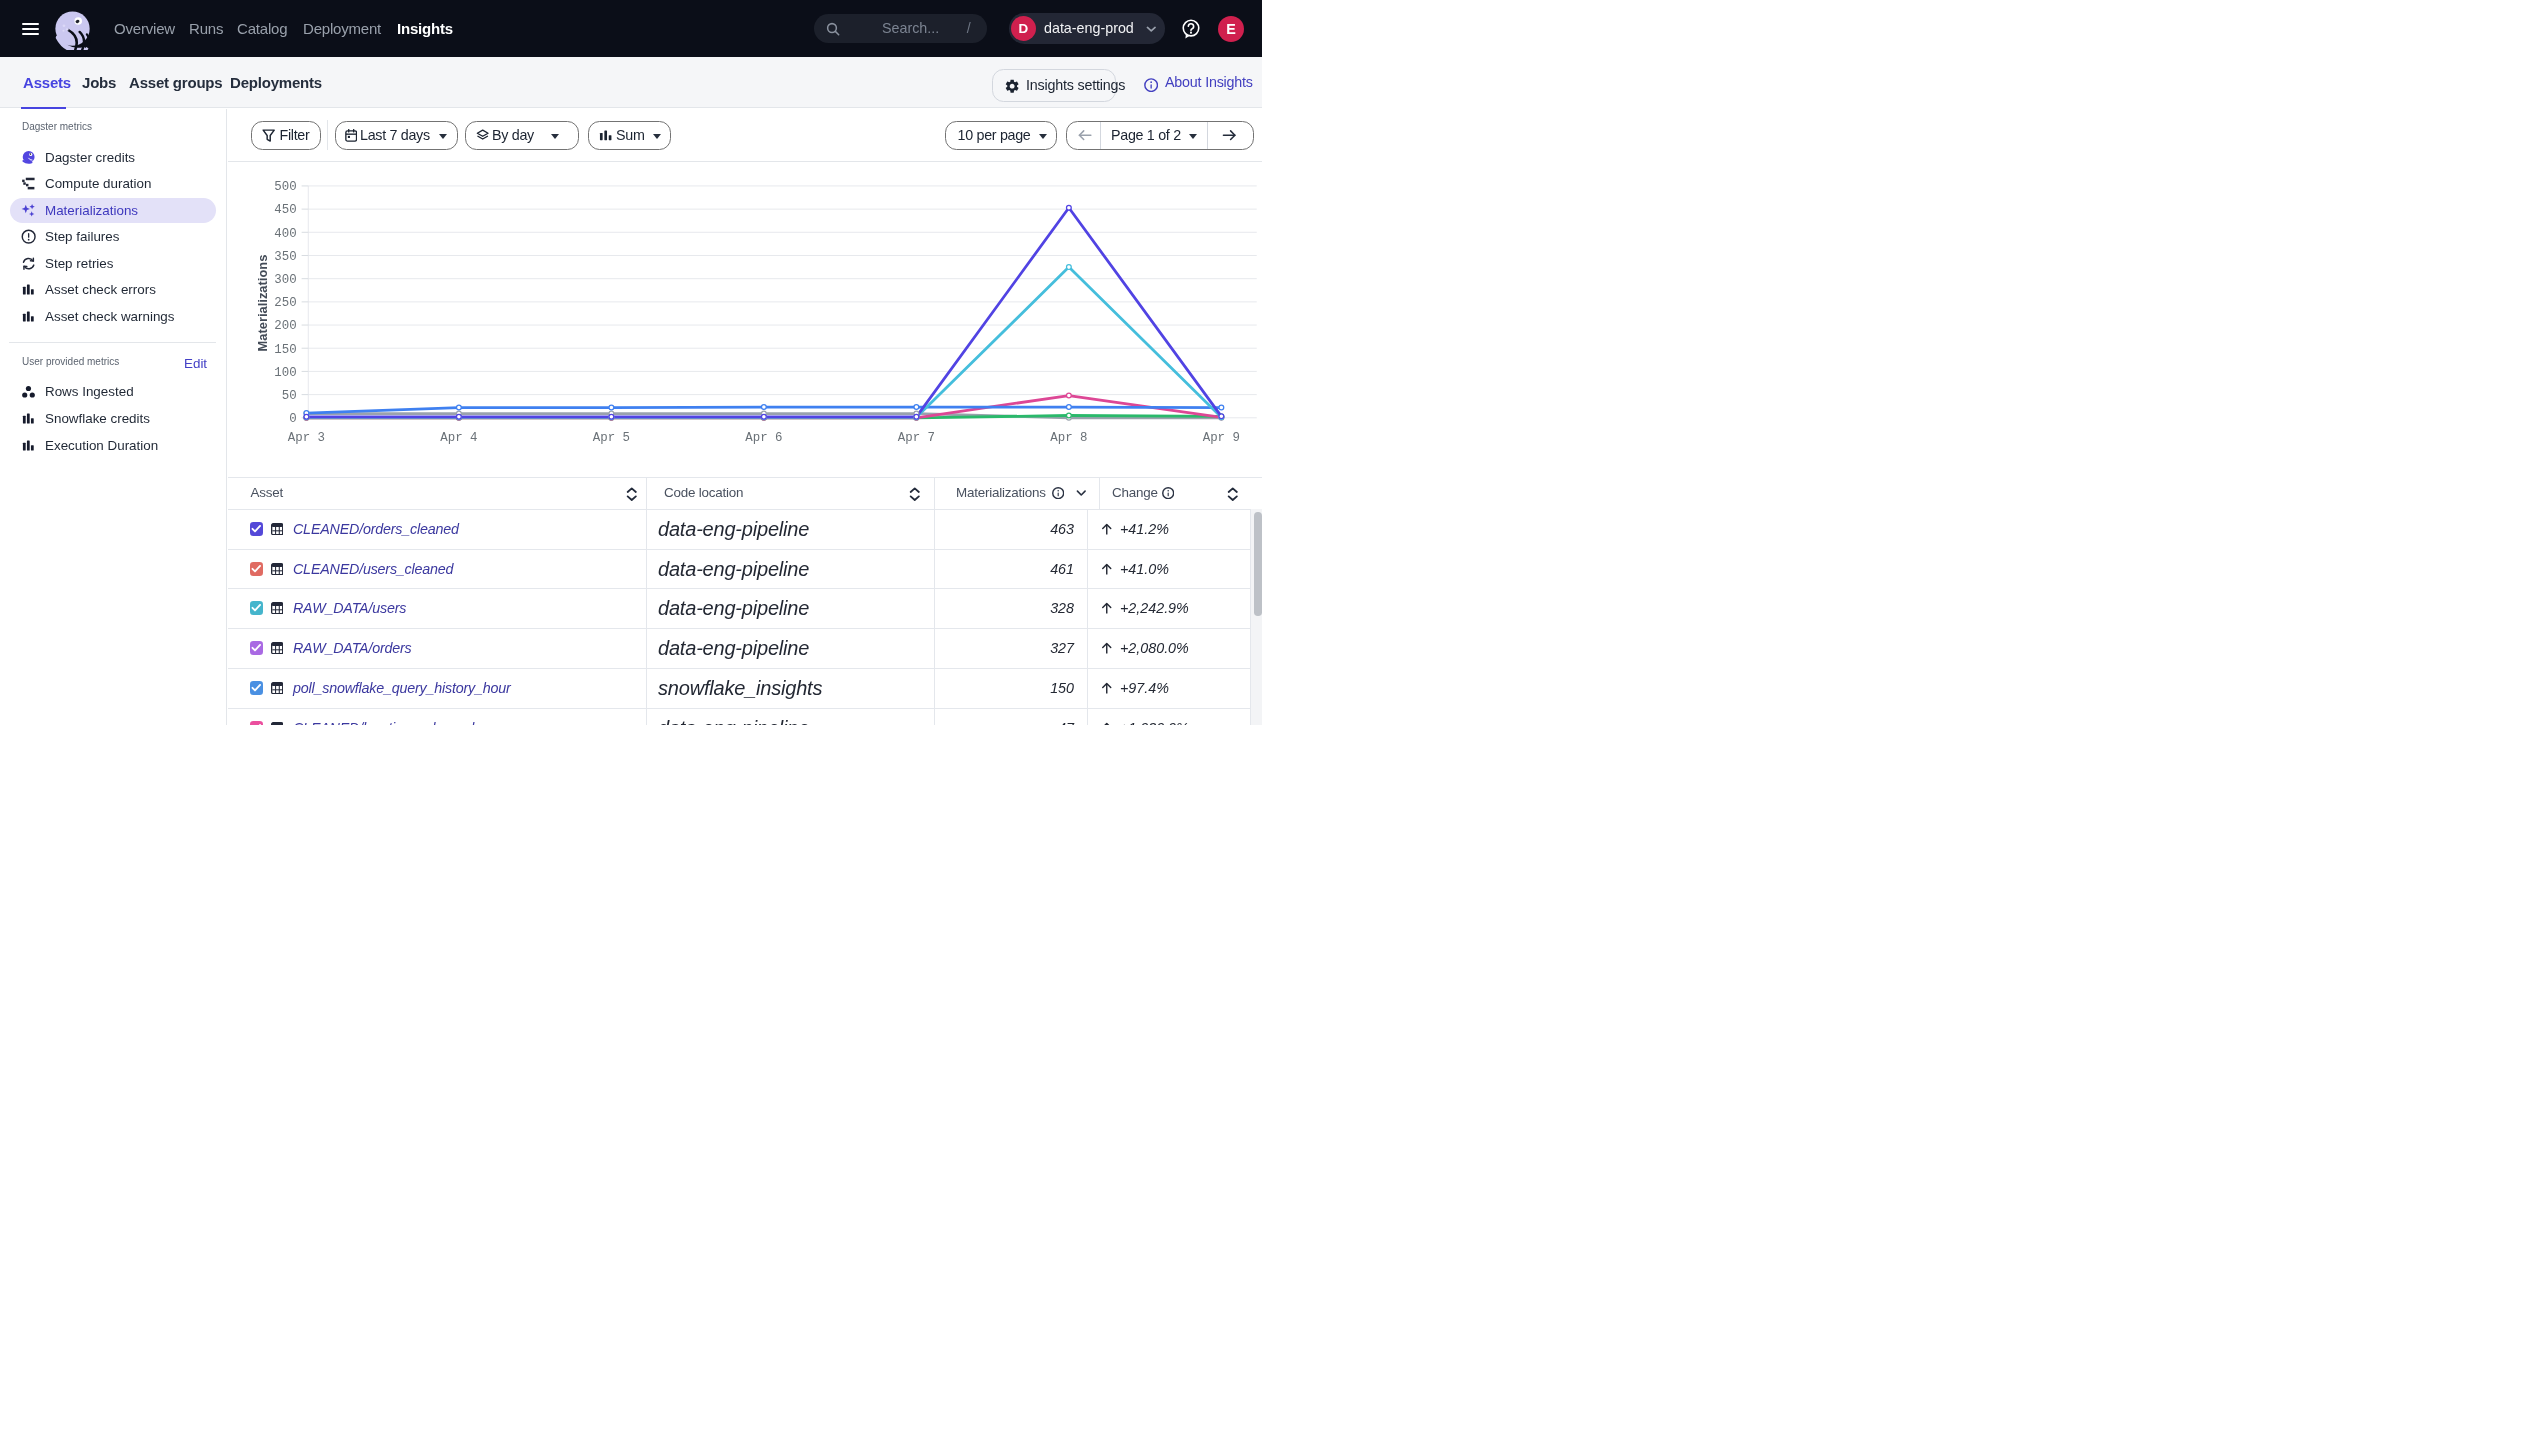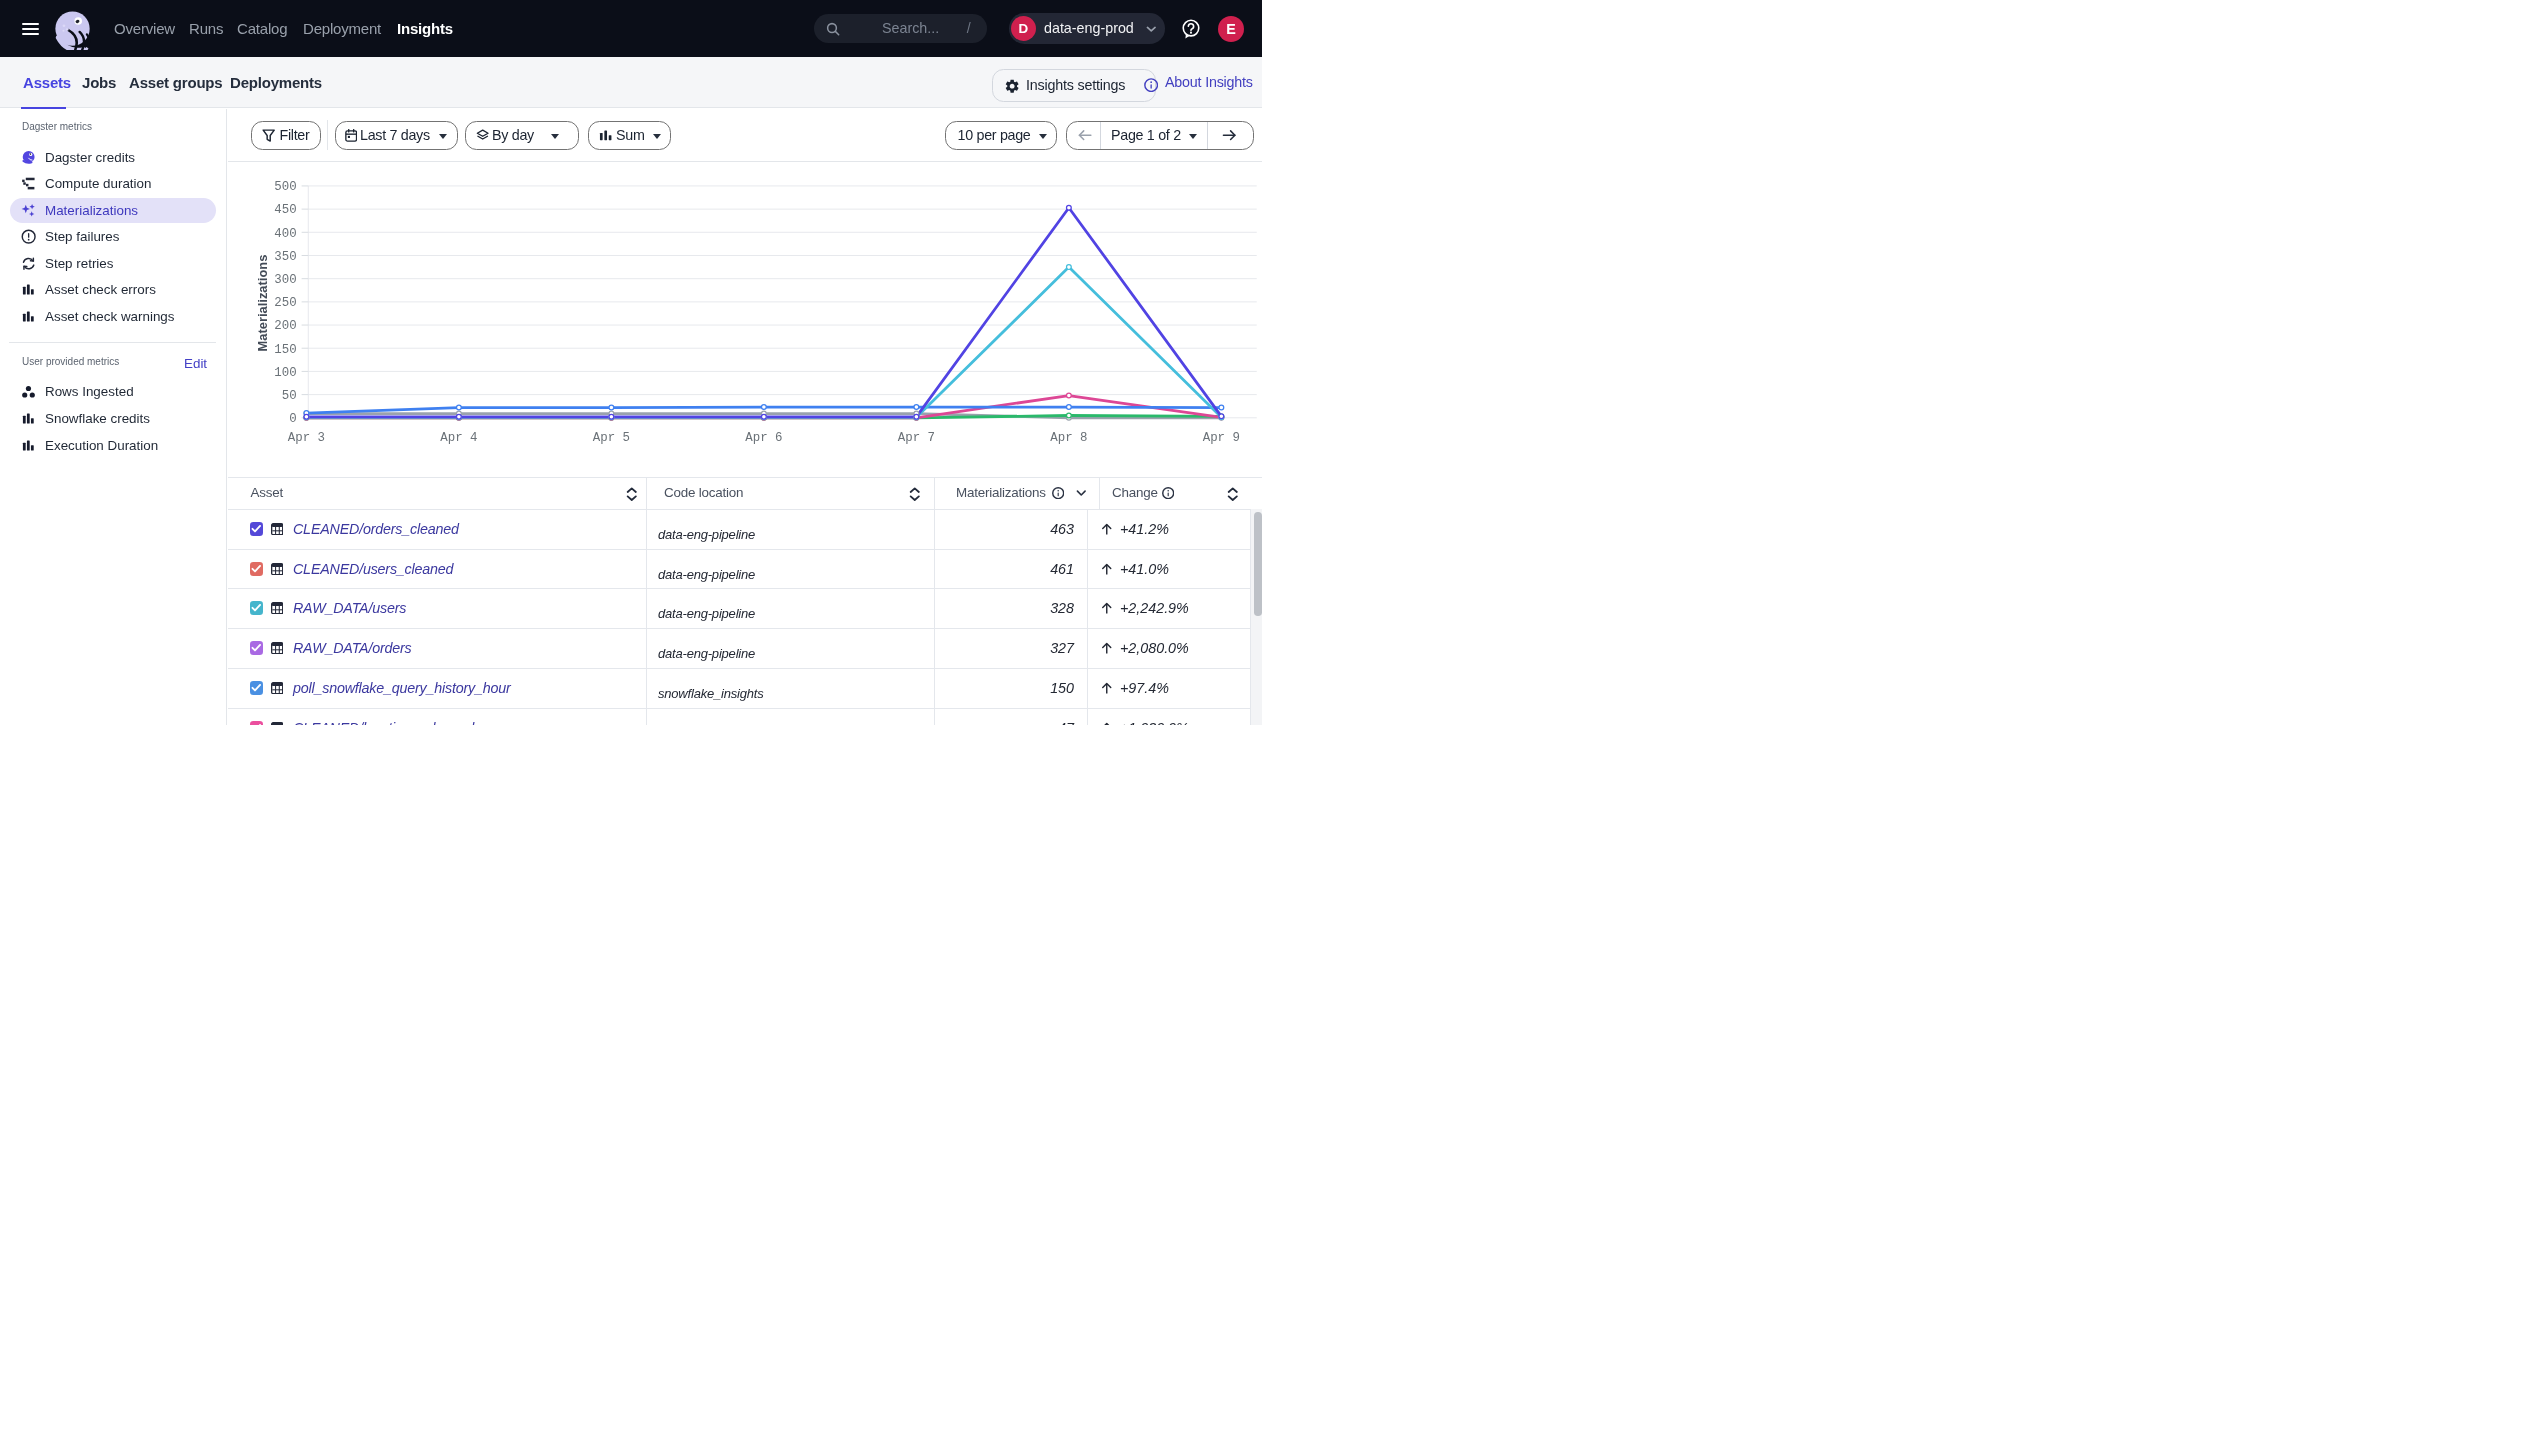--- a/index.html
+++ b/index.html
@@ -23,21 +23,21 @@
 #dpill .dt { position:absolute; left:35px; top:0; line-height:31px; font-size:14.3px; color:#f2f3f5; }
 #eavatar { position:absolute; left:1218px; top:16.3px; width:26px; height:26px; border-radius:50%; background:#d0204e;
   color:#fff; font-size:14.3px; font-weight:700; text-align:center; line-height:26px; }
 
 
 #tabbar { position:absolute; left:0; top:57px; width:1262px; height:51px; background:#f5f6f8;
   border-bottom:1px solid #e3e6ea;text-align:center; }
 .tab { position:absolute; top:0; height:51px; line-height:51px; font-size:15px; letter-spacing:-0.2px; font-weight:600; color:#252e3d; white-space:nowrap; }
 .tab.active { color:#4744e0; }
 #tabunderline { position:absolute; left:21px; top:50px; width:45px; height:2.5px; background:#4744e0; }
-#settingsbtn { position:absolute; left:992px; top:11.8px; width:164px; height:33px; border-radius:11.5px;
+#settingsbtn { position:absolute; left:992px; top:11.8px; width:124px; height:33px; border-radius:11.5px;
   border:1px solid #d3d7de; }
 #settingsbtn span { position:absolute; left:33px; top:0; line-height:31px; font-size:14.3px; letter-spacing:-0.2px; color:#1b2330; font-weight:500; white-space:nowrap; }
 #aboutlink { position:absolute; left:1165px; top:0; height:49px; line-height:51px; font-size:14.3px; letter-spacing:-0.2px; color:#4340c0; white-space:nowrap; }
 
 
 #sidebar { position:absolute; left:0; top:109px; width:227px; height:616px; background:#fff;
   border-right:1px solid #e3e6ea; }
 .sectlabel { position:absolute; left:22px; font-size:10px; color:#5c6470; }
 .sitem { position:absolute; left:0; width:227px; height:27px; }
 .sitem .txt { position:absolute; left:45px; top:0; line-height:27px; font-size:13.4px; color:#1f2734; }
@@ -58,21 +58,21 @@
 
 #tablewrap { position:absolute; left:228px; top:477px; width:1034px; height:248px; background:#fff; }
 .hborder { position:absolute; left:0; width:1034px; height:1px; background:#e4e7ec; }
 .vline { position:absolute; top:0; width:1px; height:248px; background:#e4e7ec; }
 .hcell { position:absolute; top:0; height:32px; line-height:32px; font-size:13.4px; letter-spacing:-0.2px; color:#49515f; white-space:nowrap; }
 .trow { position:absolute; left:0; width:874px; height:40px;font-style:italic; }
 .cbx { position:absolute; left:22px; top:13.2px; width:13.4px; height:13.4px; border-radius:3.3px; }
 .cbx svg { position:absolute; left:1.4px; top:1.9px; }
 .gicon { position:absolute; left:43px; top:13.8px; }
 .alink { position:absolute; left:65px; top:0; line-height:40px; font-size:14.3px; letter-spacing:-0.2px; color:#3b389f; white-space:nowrap; }
-.cloc { position:absolute; left:430px; top:6px; line-height:40px; font-size:13px; letter-spacing:-0.2px; color:#232833; white-space:nowrap; }
+.cloc { position:absolute; left:430px; top:0; line-height:40px; font-size:20px; letter-spacing:-0.2px; color:#232833; white-space:nowrap; }
 .mval { position:absolute; left:669px; width:177px; top:0; line-height:40px; font-size:14.3px; color:#232833; text-align:right; }
 .chg { position:absolute; left:892px; top:0; line-height:40px; font-size:14.3px; color:#232833; }
 #gutter { position:absolute; left:1022px; top:32px; width:12.2px; height:217px; background:#f3f4f6; border-left:1px solid #e4e7ec; }
 #scrollbar { position:absolute; left:1026px; top:35px; width:7.7px; height:104px; border-radius:3.8px; background:#bdc1c7; }
 </style>
 </head>
 <body>
 <div id="page">
 
   <div id="topnav">

